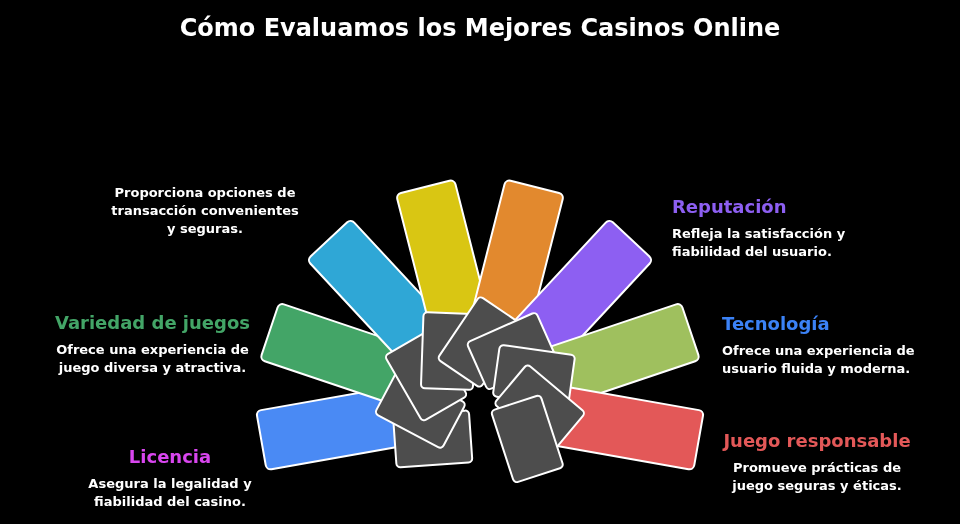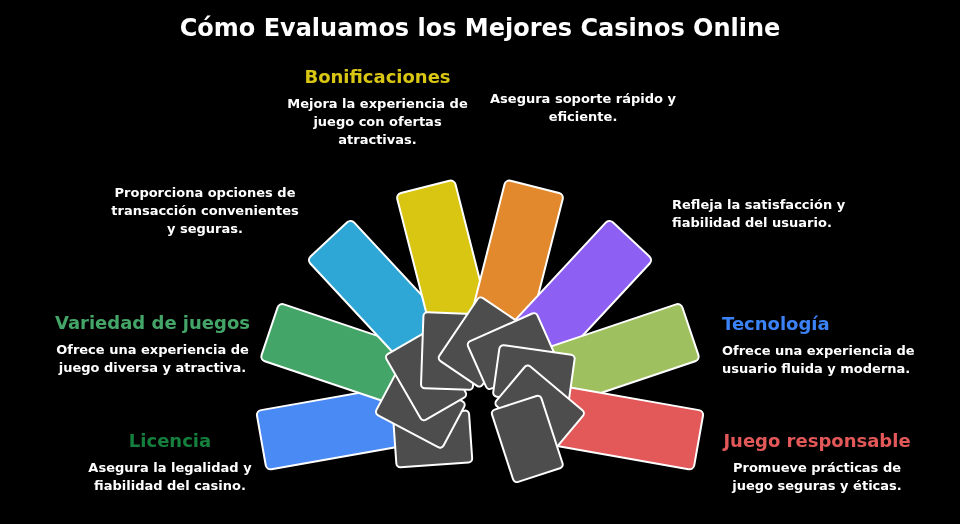--- a/index.html
+++ b/index.html
@@ -49,43 +49,39 @@
         <rect x="454" y="304" width="52" height="76" rx="4" fill="#4d4d4d" stroke="#ffffff" stroke-width="2" transform="rotate(-32 480 402) rotate(34 480 342)"></rect>
         <rect x="454" y="304" width="52" height="76" rx="4" fill="#4d4d4d" stroke="#ffffff" stroke-width="2" transform="rotate(0 480 402) rotate(34 480 342)"></rect>
         <rect x="454" y="304" width="52" height="76" rx="4" fill="#4d4d4d" stroke="#ffffff" stroke-width="2" transform="rotate(32 480 402) rotate(34 480 342)"></rect>
         <rect x="454" y="304" width="52" height="76" rx="4" fill="#4d4d4d" stroke="#ffffff" stroke-width="2" transform="rotate(64 480 402) rotate(34 480 342)"></rect>
         <rect x="454" y="304" width="52" height="76" rx="4" fill="#4d4d4d" stroke="#ffffff" stroke-width="2" transform="rotate(96 480 402) rotate(34 480 342)"></rect>
         <rect x="454" y="304" width="52" height="76" rx="4" fill="#4d4d4d" stroke="#ffffff" stroke-width="2" transform="rotate(128 480 402) rotate(34 480 342)"></rect>
       </g>
   </svg>
 
   <div class="cat-block cat-0">
-    <h2 class="cat-title" style="color: #15803d;">Licencia</h2>
+    <h2 class="cat-title" style="color: #d946ef; margin-top: 16px;">Licencia</h2>
     <p class="cat-desc">Asegura la legalidad y fiabilidad del casino.</p>
   </div>
 
   <div class="cat-block cat-1">
     <h2 class="cat-title" style="color: rgb(67, 165, 103); text-align: center;">Variedad de juegos</h2>
     <p class="cat-desc">Ofrece una experiencia de juego diversa y atractiva.</p>
   </div>
 
   <div class="cat-block cat-2">
     <p class="cat-desc">Proporciona opciones de transacción convenientes y seguras.</p>
   </div>
 
-  <div class="cat-block cat-3">
-    <h2 class="cat-title" style="color: rgb(217, 198, 19);">Bonificaciones</h2>
-    <p class="cat-desc">Mejora la experiencia de juego con ofertas atractivas.</p>
-  </div>
 
   <div class="cat-block cat-4">
-    <p class="cat-desc">Asegura soporte rápido y eficiente.</p>
   </div>
 
   <div class="cat-block cat-5">
+    <h2 class="cat-title" style="color: rgb(141, 95, 242);">Reputación</h2>
     <p class="cat-desc">Refleja la satisfacción y fiabilidad del usuario.</p>
   </div>
 
   <div class="cat-block cat-6">
     <h2 class="cat-title" style="color: #3b82f6;">Tecnología</h2>
     <p class="cat-desc">Ofrece una experiencia de usuario fluida y moderna.</p>
   </div>
 
   <div class="cat-block cat-7">
     <h2 class="cat-title" style="color: rgb(227, 88, 88);">Juego responsable</h2>

